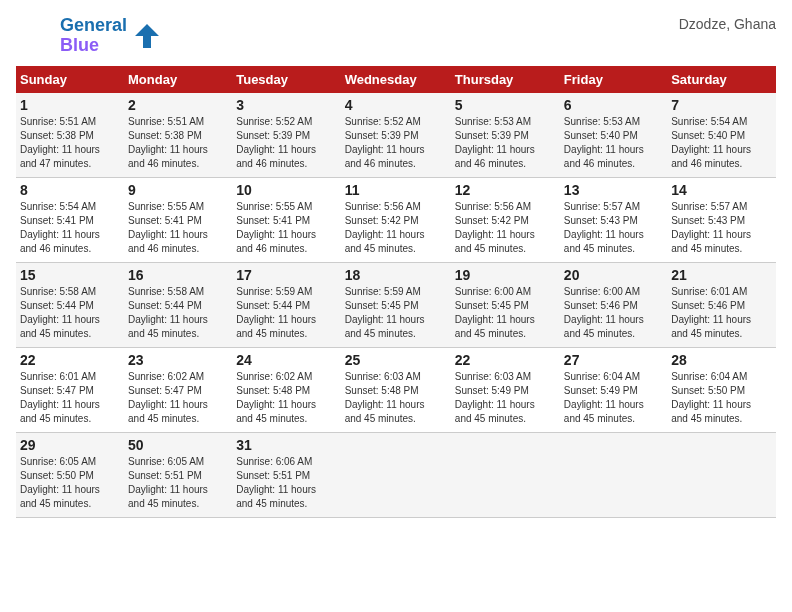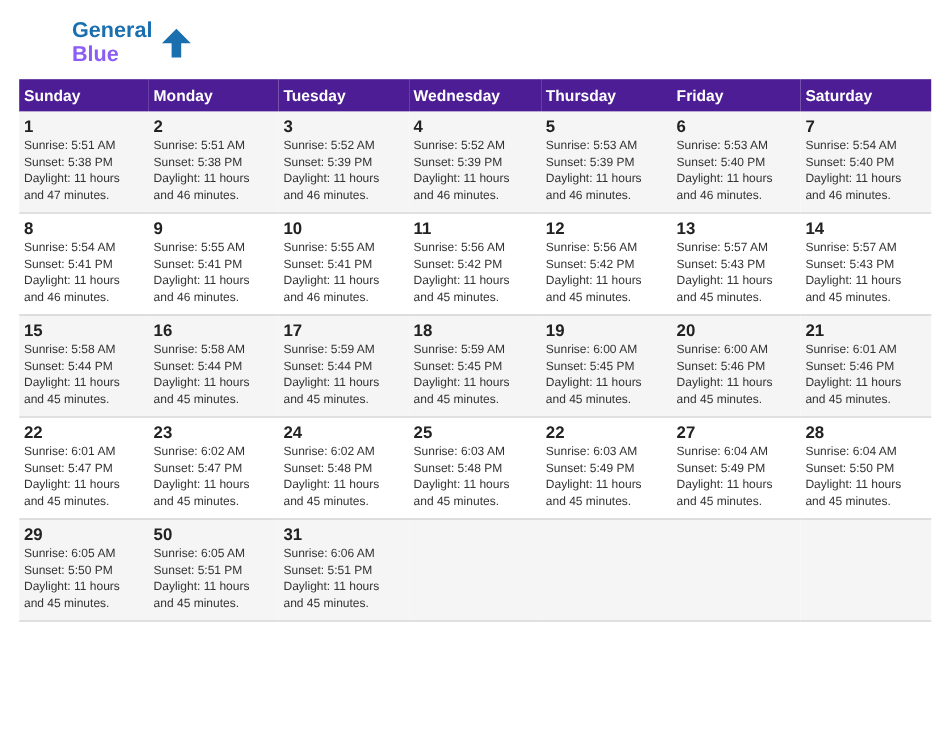--- a/index.html
+++ b/index.html
@@ -46,21 +46,21 @@
     .location {
       font-size: 14px;
       color: #555;
     }
     table {
       width: 100%;
       border-collapse: collapse;
       font-size: 10.5px;
     }
     thead tr th {
-      background-color: #4c1d95;
+      background-color: #b91c1c;
       color: #fff;
       padding: 6px 4px;
       text-align: left;
       font-size: 13px;
       font-weight: bold;
     }
     tbody tr {
       border-bottom: 1px solid #ccc;
     }
     tbody tr:nth-child(odd) {
@@ -96,20 +96,21 @@
       <div class="logo-text">
         <span>General</span><br>
         <span style="color:#8b5cf6;">Blue</span>
       </div>
     </div>
     <svg class="logo-icon" viewBox="0 0 32 32">
       <polygon points="16,4 28,16 20,16 20,28 12,28 12,16 4,16" fill="#1a6faf"></polygon>
     </svg>
   </div>
   <div class="title-block">
+    <div class="location">Dzodze, Ghana</div>
   </div>
 </div>
 
 <table>
   <thead>
     <tr>
     <th>Sunday</th>
         <th>Monday</th>
         <th>Tuesday</th>
         <th>Wednesday</th>

